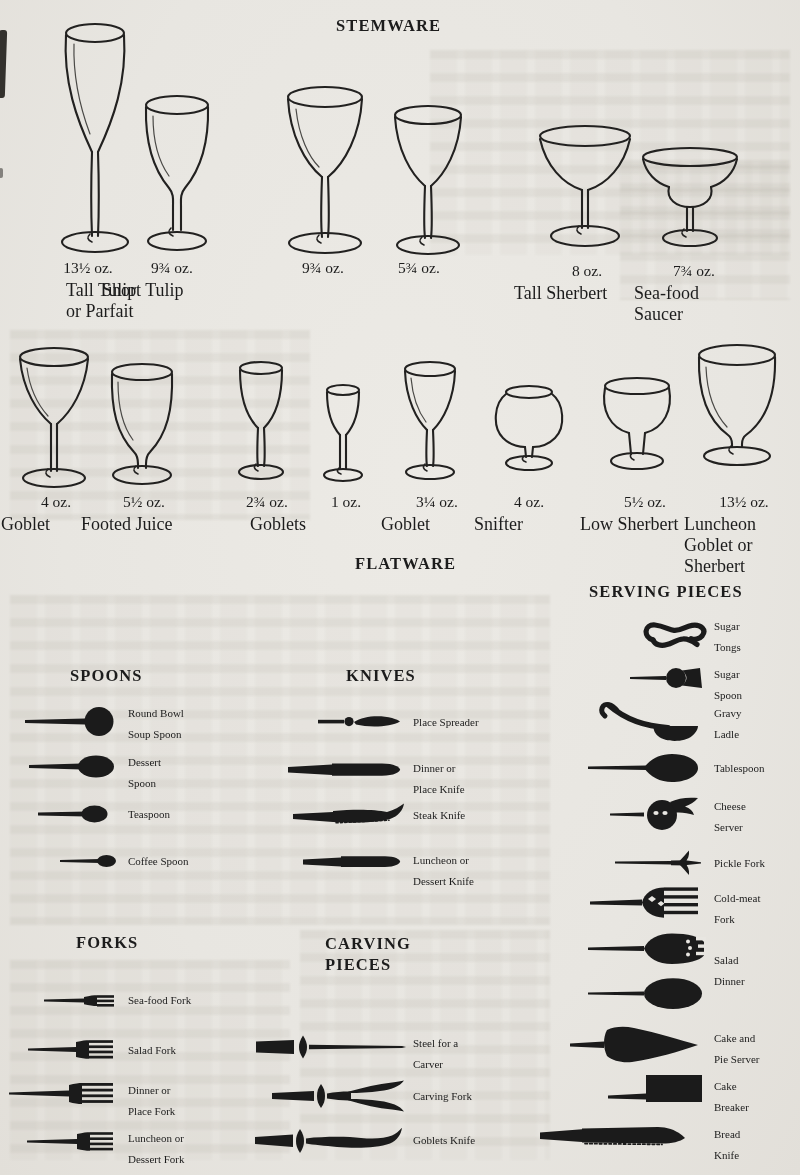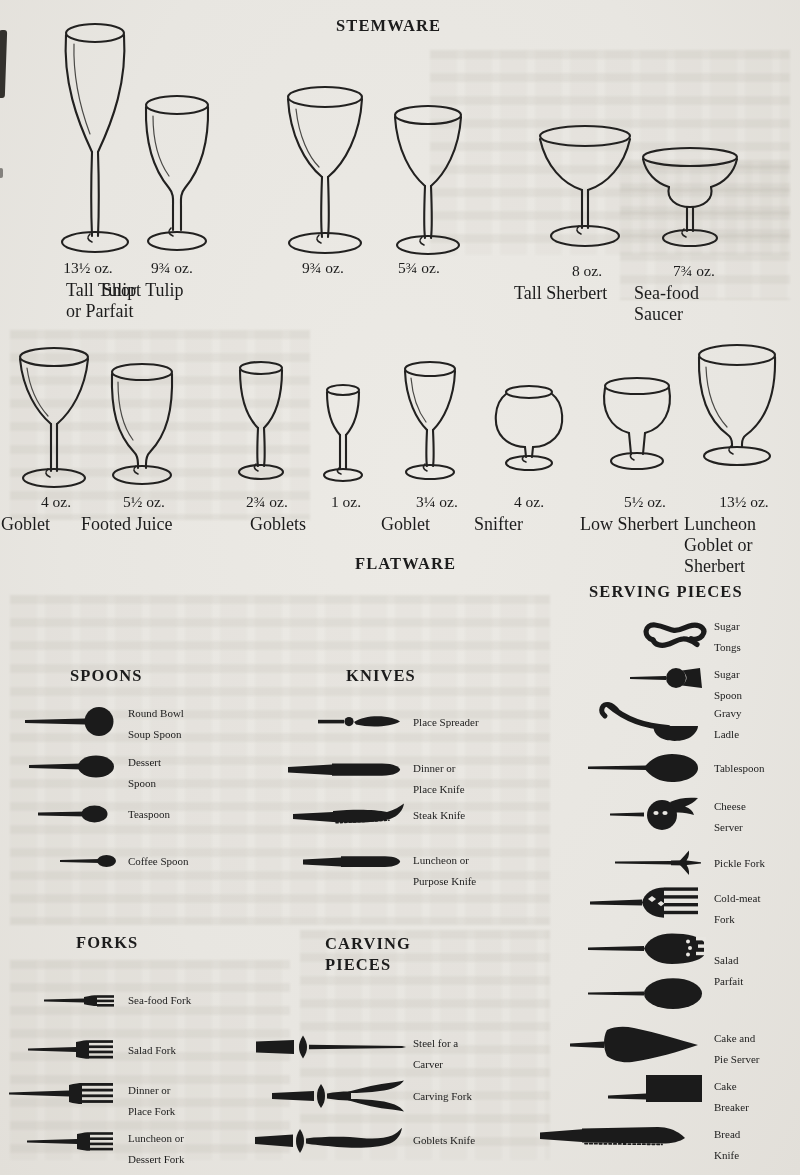--- a/index.html
+++ b/index.html
@@ -274,21 +274,21 @@
   </svg>
 
   <div class="lbl" style="left:413px;top:712px">Place Spreader</div>
   <div class="lbl" style="left:413px;top:758px">
     <div>Dinner or</div>
     <div>Place Knife</div>
   </div>
   <div class="lbl" style="left:413px;top:805px">Steak Knife</div>
   <div class="lbl" style="left:413px;top:850px">
     <div>Luncheon or</div>
-    <div>Purpose Knife</div>
+    <div>Dessert Knife</div>
   </div>
 
   <svg class="sil" style="left:44px;top:991px" width="71" height="19" viewBox="0 0 71 19">
     <polygon points="0,8.6 40,7.6 40,11.6 0,10.6"></polygon>
     <path d="M40,6 C46,4.6 50,4.2 53,4.2 L53,15 C49,15 45,14.4 40,13.2 Z"></path>
     <rect x="53" y="4.2" width="17" height="2.6"></rect>
       <rect x="53" y="8.6" width="17" height="2.6"></rect>
       <rect x="53" y="13" width="17" height="2.6"></rect>
   </svg>
   <svg class="sil" style="left:28px;top:1038px" width="86" height="23" viewBox="0 0 86 23">
@@ -445,21 +445,21 @@
     <div>Cheese</div>
     <div>Server</div>
   </div>
   <div class="lbl" style="left:714px;top:853px">Pickle Fork</div>
   <div class="lbl" style="left:714px;top:888px">
     <div>Cold-meat</div>
     <div>Fork</div>
   </div>
   <div class="lbl" style="left:714px;top:950px">
     <div>Salad</div>
-    <div>Parfait</div>
+    <div>Dinner</div>
   </div>
   <div class="lbl" style="left:714px;top:1028px">
     <div>Cake and</div>
     <div>Pie Server</div>
   </div>
   <div class="lbl" style="left:714px;top:1076px">
     <div>Cake</div>
     <div>Breaker</div>
   </div>
   <div class="lbl" style="left:714px;top:1124px">

